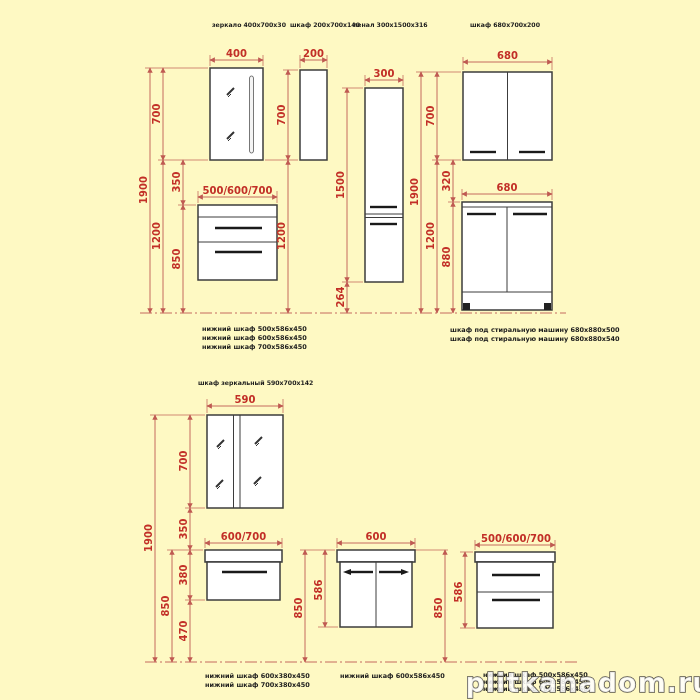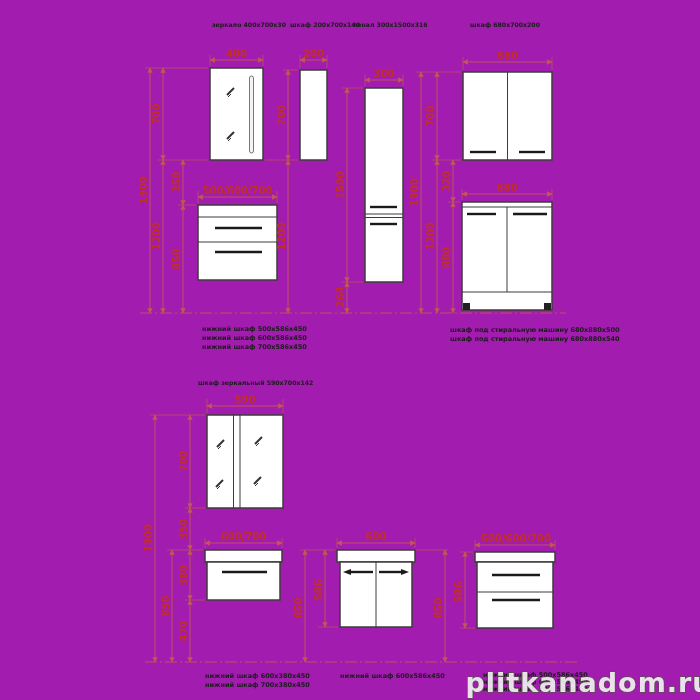--- a/index.html
+++ b/index.html
@@ -1,16 +1,16 @@
 <!DOCTYPE html>
 <html><head>
 <meta charset="utf-8">
 <style>
   html,body{margin:0;padding:0;background:#ffffff;}
-  .canvas{position:relative;width:700px;height:700px;background:#a21caf;overflow:hidden;
+  .canvas{position:relative;width:700px;height:700px;background:#fef9c3;overflow:hidden;
           font-family:"DejaVu Sans", sans-serif;}
   svg text{font-family:"DejaVu Sans", sans-serif;}
   .dt  {fill:#c22f27;font-size:10px;font-weight:600;text-anchor:middle;}
   .ttl {fill:#1c1c1c;font-size:6.2px;font-weight:600;}
   .cap {fill:#1c1c1c;font-size:6.5px;font-weight:600;}
   .dim {stroke:#bf5a52;stroke-width:0.9;fill:none;}
   .ext {stroke:#bf5a52;stroke-width:0.7;fill:none;}
   .floor{stroke:#bf5a52;stroke-width:0.9;stroke-dasharray:12 3 2 3;fill:none;}
   .out {stroke:#3c3c3c;stroke-width:1.5;fill:#ffffff;}
   .inl {stroke:#3c3c3c;stroke-width:1;fill:none;}

